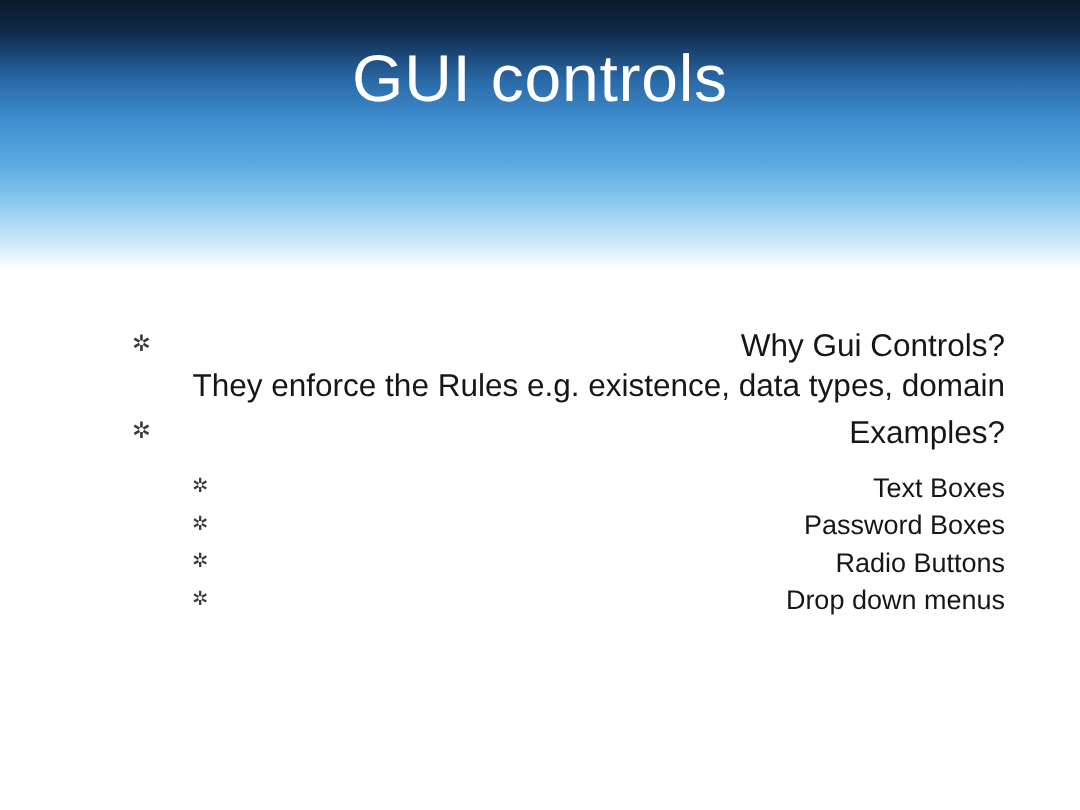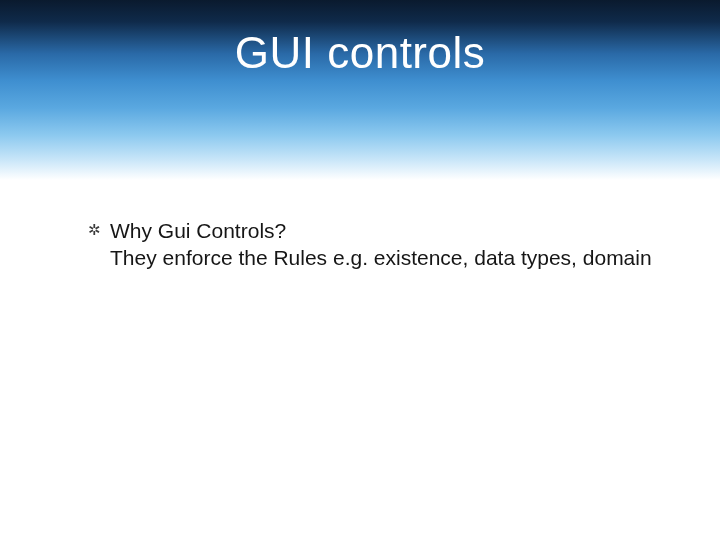--- a/index.html
+++ b/index.html
@@ -1,15 +1,15 @@
 <!DOCTYPE html>
 <html><head>
 <meta charset="utf-8">
 <style>
-  * { margin: 0; padding: 0; box-sizing: border-box; }
+  * { margin: 0; padding: 0; box-sizing: border-box; text-align: right; }
   html, body { width: 720px; height: 540px; overflow: hidden; }
   body {
     font-family: "Segoe UI", "Candara", "Calibri Light", sans-serif;
     background: #ffffff;
     color: #1a1a1a;
   }
   .slide {
     width: 720px;
     height: 540px;
     position: relative;
@@ -83,15 +83,32 @@
 <div class="slide">
   <div class="header-band">
     <h1 class="title">GUI controls</h1>
   </div>
 
   <div class="content">
     <ul class="lvl1">
       <li>
         <span>Why Gui Controls?<br>They enforce the Rules e.g. existence, data types, domain</span>
       </li>
+      <li>
+        <span>Examples?</span>
+        <ul class="lvl2">
+          <li>
+            <span>Text Boxes</span>
+          </li>
+          <li>
+            <span>Password Boxes</span>
+          </li>
+          <li>
+            <span>Radio Buttons</span>
+          </li>
+          <li>
+            <span>Drop down menus</span>
+          </li>
+        </ul>
+      </li>
     </ul>
   </div>
 </div>
 
 </body></html>

